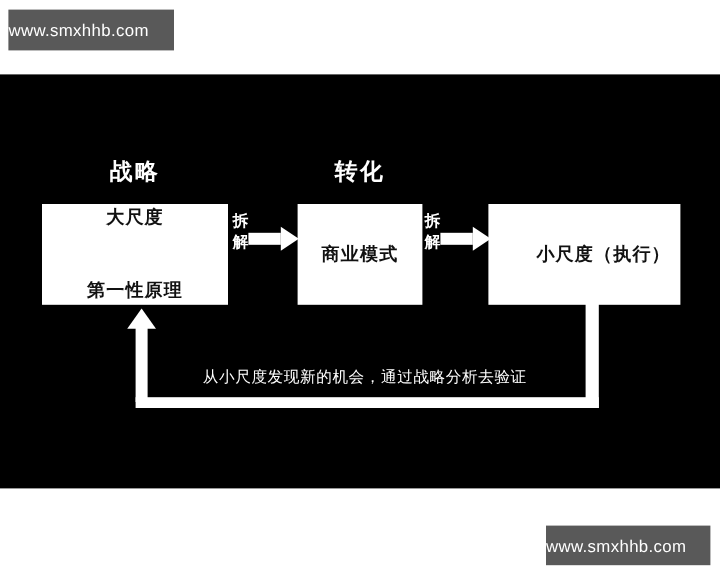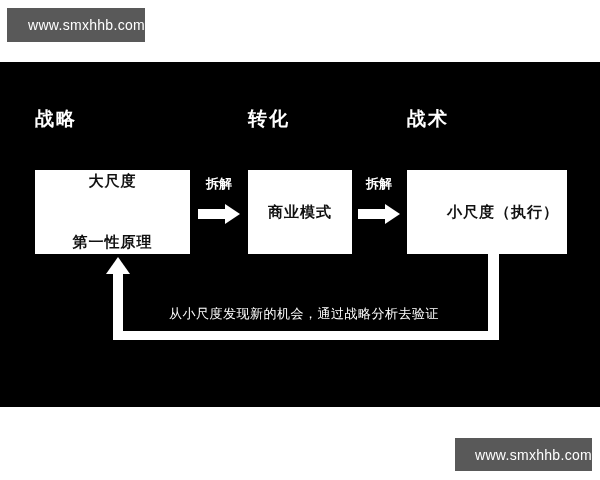--- a/index.html
+++ b/index.html
@@ -9,54 +9,54 @@
     background:var(--page,#ffffff);
     position:relative;
     overflow:hidden;
   }
   .page { position:absolute; left:0; top:0; width:600px; height:480px; background:var(--page,#ffffff); }
 
   .watermark {
     position:absolute;
     background:var(--wm-bg,#595959);
     color:var(--wm-text,#ffffff);
-    display:flex; align-items:center; justify-content:flex-end;
+    display:flex; align-items:center; justify-content:flex-start;
     font-size:14px; letter-spacing:.3px;
   }
   .wm-top    { left:7px;  top:8px;   width:138px; height:34px; }
   .wm-bottom { left:455px; top:438px; width:137px; height:33px; }
 
   .canvas {
     position:absolute; left:0; top:62px; width:600px; height:345px;
     background:var(--bg,#000000);
   }
 
   .col-header {
-    position:absolute; top:44px;
+    position:absolute; top:68px;
     color:var(--fg,#ffffff); font-weight:bold; font-size:19px;
-    letter-spacing:2px;
+    text-align:center; letter-spacing:2px;
   }
   .h1 { left:35px;  width:155px; }
   .h2 { left:248px; width:104px; }
   .h3 { left:407px; width:160px; }
 
   .box {
     position:absolute; top:108px; height:84px;
     background:var(--box,#ffffff); color:var(--box-text,#111111);
     font-weight:bold; font-size:15px;
     display:flex; flex-direction:column; align-items:center; justify-content:center;
     gap:13px; text-align:center; letter-spacing:1px;
   }
   .b1 { left:35px;  width:155px;gap:42px; }
   .b2 { left:248px; width:104px; }
   .b3 { left:407px; width:160px;padding-left:32px; }
 
   .arrow-group {
     position:absolute; top:113px; width:50px;
-    display:flex; flex-direction:column; align-items:center;
+    display:flex; flex-direction:row; align-items:center;
   }
   .ag1 { left:194px; }
   .ag2 { left:354px; }
   .arrow-label { color:var(--fg,#ffffff); font-weight:bold; font-size:13px; margin-bottom:11px; }
   .block-arrow { display:flex; align-items:center; }
   .block-arrow .shaft { width:27px; height:10px; background:var(--fg,#ffffff); }
   .block-arrow .head  {
     width:0; height:0;
     border-top:10px solid transparent; border-bottom:10px solid transparent;
     border-left:15px solid var(--fg,#ffffff);
@@ -86,21 +86,20 @@
 <div class="page">
 
   <div class="watermark wm-top">
     <span>www.smxhhb.com</span>
   </div>
 
   <div class="canvas">
 
     <div class="col-header h1">战略</div>
     <div class="col-header h2">转化</div>
-    <div class="col-header h3">战术</div>
 
     <div class="box b1">
       <span>大尺度</span>
       <span>第一性原理</span>
     </div>
 
     <div class="arrow-group ag1">
       <div class="arrow-label">拆解</div>
       <div class="block-arrow">
         <div class="shaft"></div>

